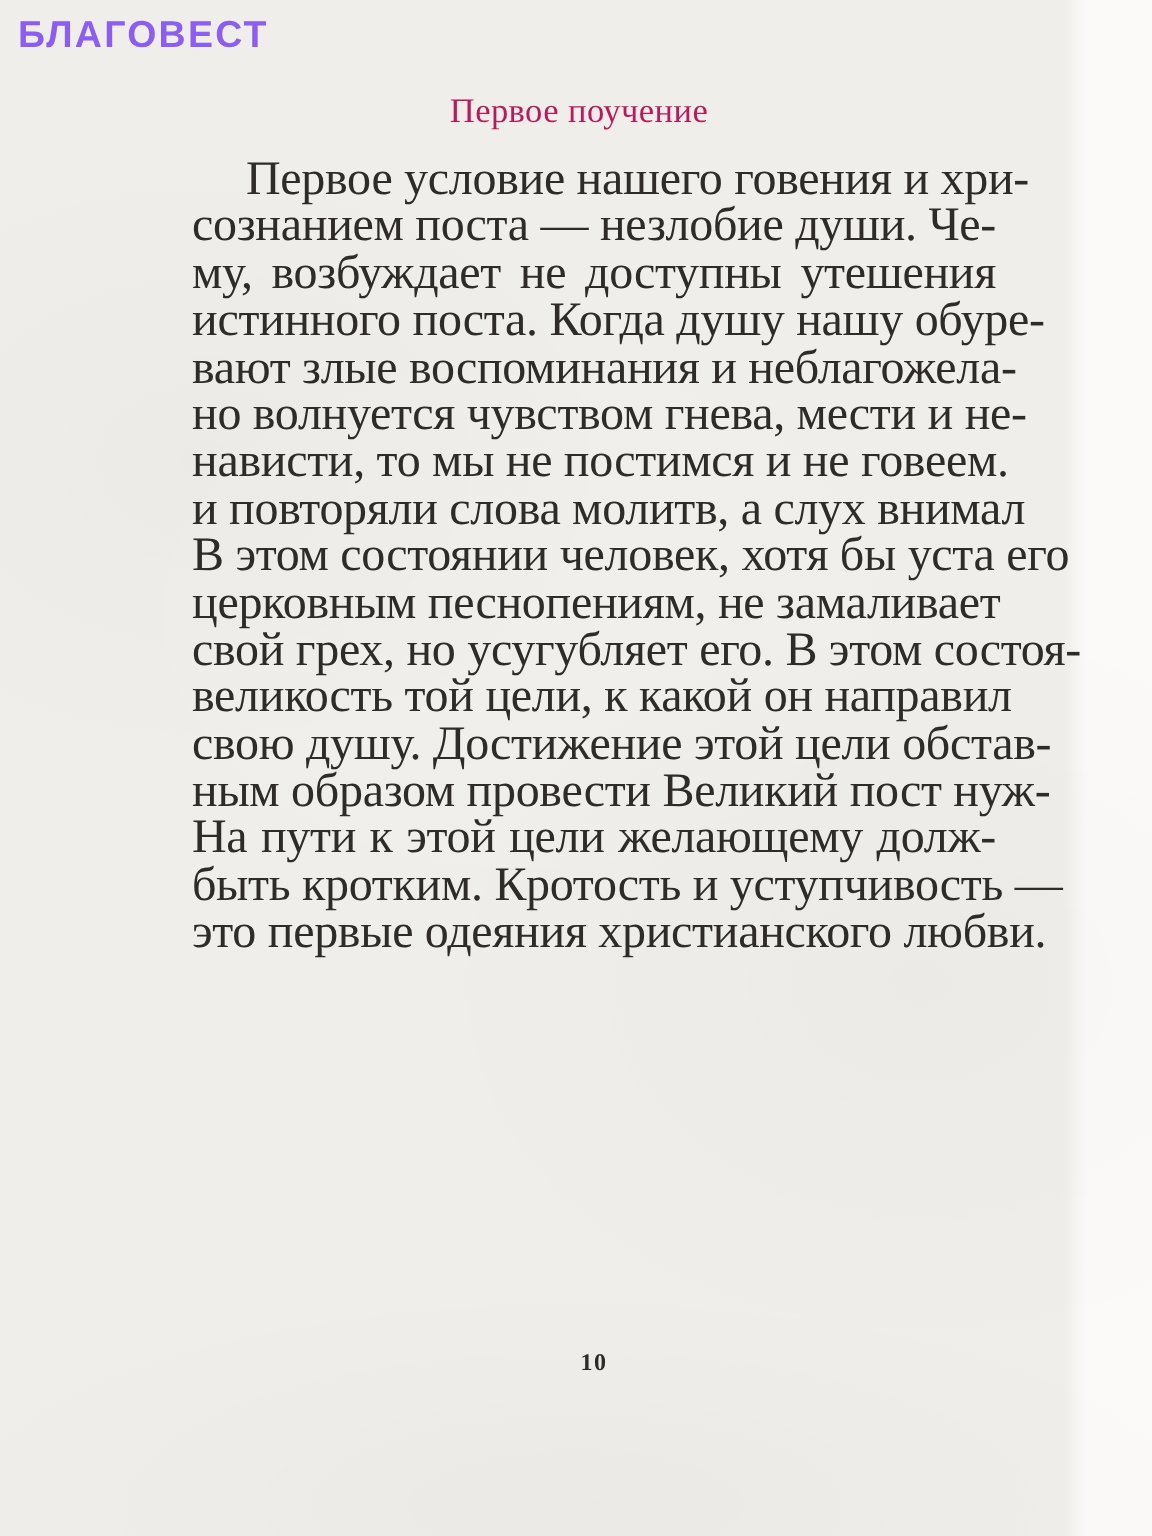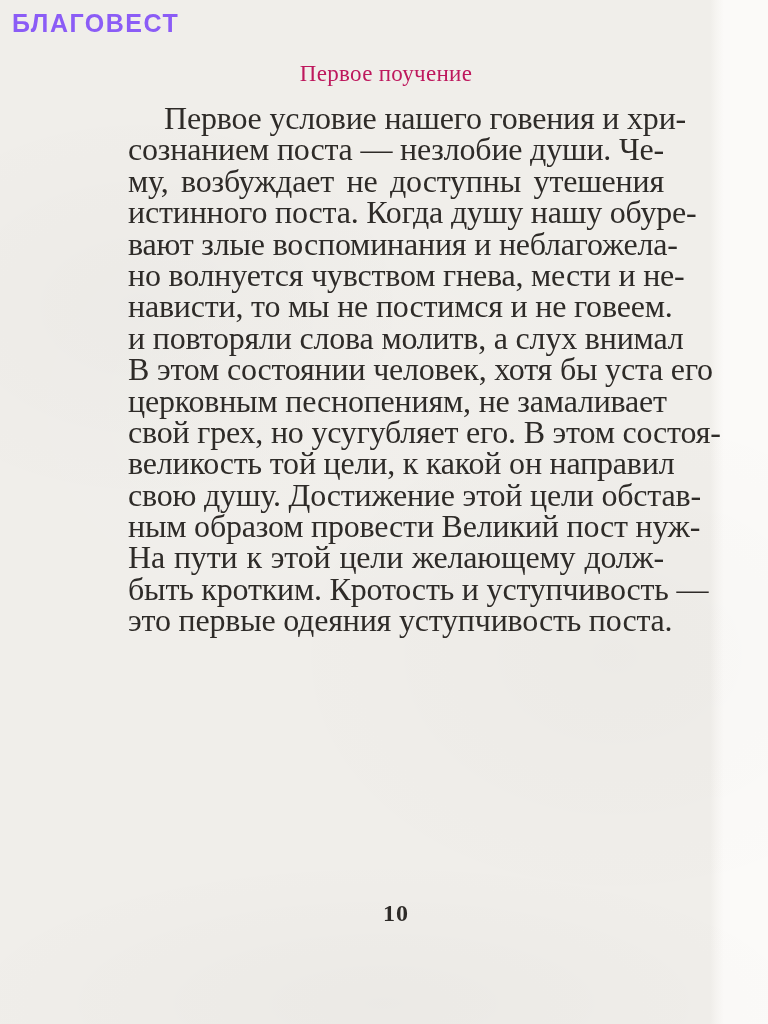--- a/index.html
+++ b/index.html
@@ -63,21 +63,21 @@
   }
   .text-line.first-line {
     text-indent: 36px;
   }
   .page-number {
     position: absolute;
     top: 900px;
     left: 128px;
     width: 536px;
     text-align: center;
-    font-size: 24px;
+    font-size: 16px;
     font-weight: bold;
     letter-spacing: 1px;
   }
 </style>
 </head>
 <body>
 
 <div class="paper-texture"></div>
 
 <div class="watermark" style="color: #8b5cf6;">БЛАГОВЕСТ</div>
@@ -94,16 +94,16 @@
     <div class="text-line">нависти, то мы не постимся и не говеем.</div>
     <div class="text-line">и повторяли слова молитв, а слух внимал</div>
     <div class="text-line">В этом состоянии человек, хотя бы уста его</div>
     <div class="text-line">церковным песнопениям, не замаливает</div>
     <div class="text-line">свой грех, но усугубляет его. В этом состоя-</div>
     <div class="text-line">великость той цели, к какой он направил</div>
     <div class="text-line">свою душу. Достижение этой цели обстав-</div>
     <div class="text-line">ным образом провести Великий пост нуж-</div>
     <div class="text-line">На пути к этой цели желающему долж-</div>
     <div class="text-line">быть кротким. Кротость и уступчивость —</div>
-    <div class="text-line">это первые одеяния уступчивость поста.</div>
+    <div class="text-line">это первые одеяния христианского любви.</div>
   </div>
 
 <div class="page-number" style="color: rgb(46, 43, 40);">10</div>
 
 </body></html>

